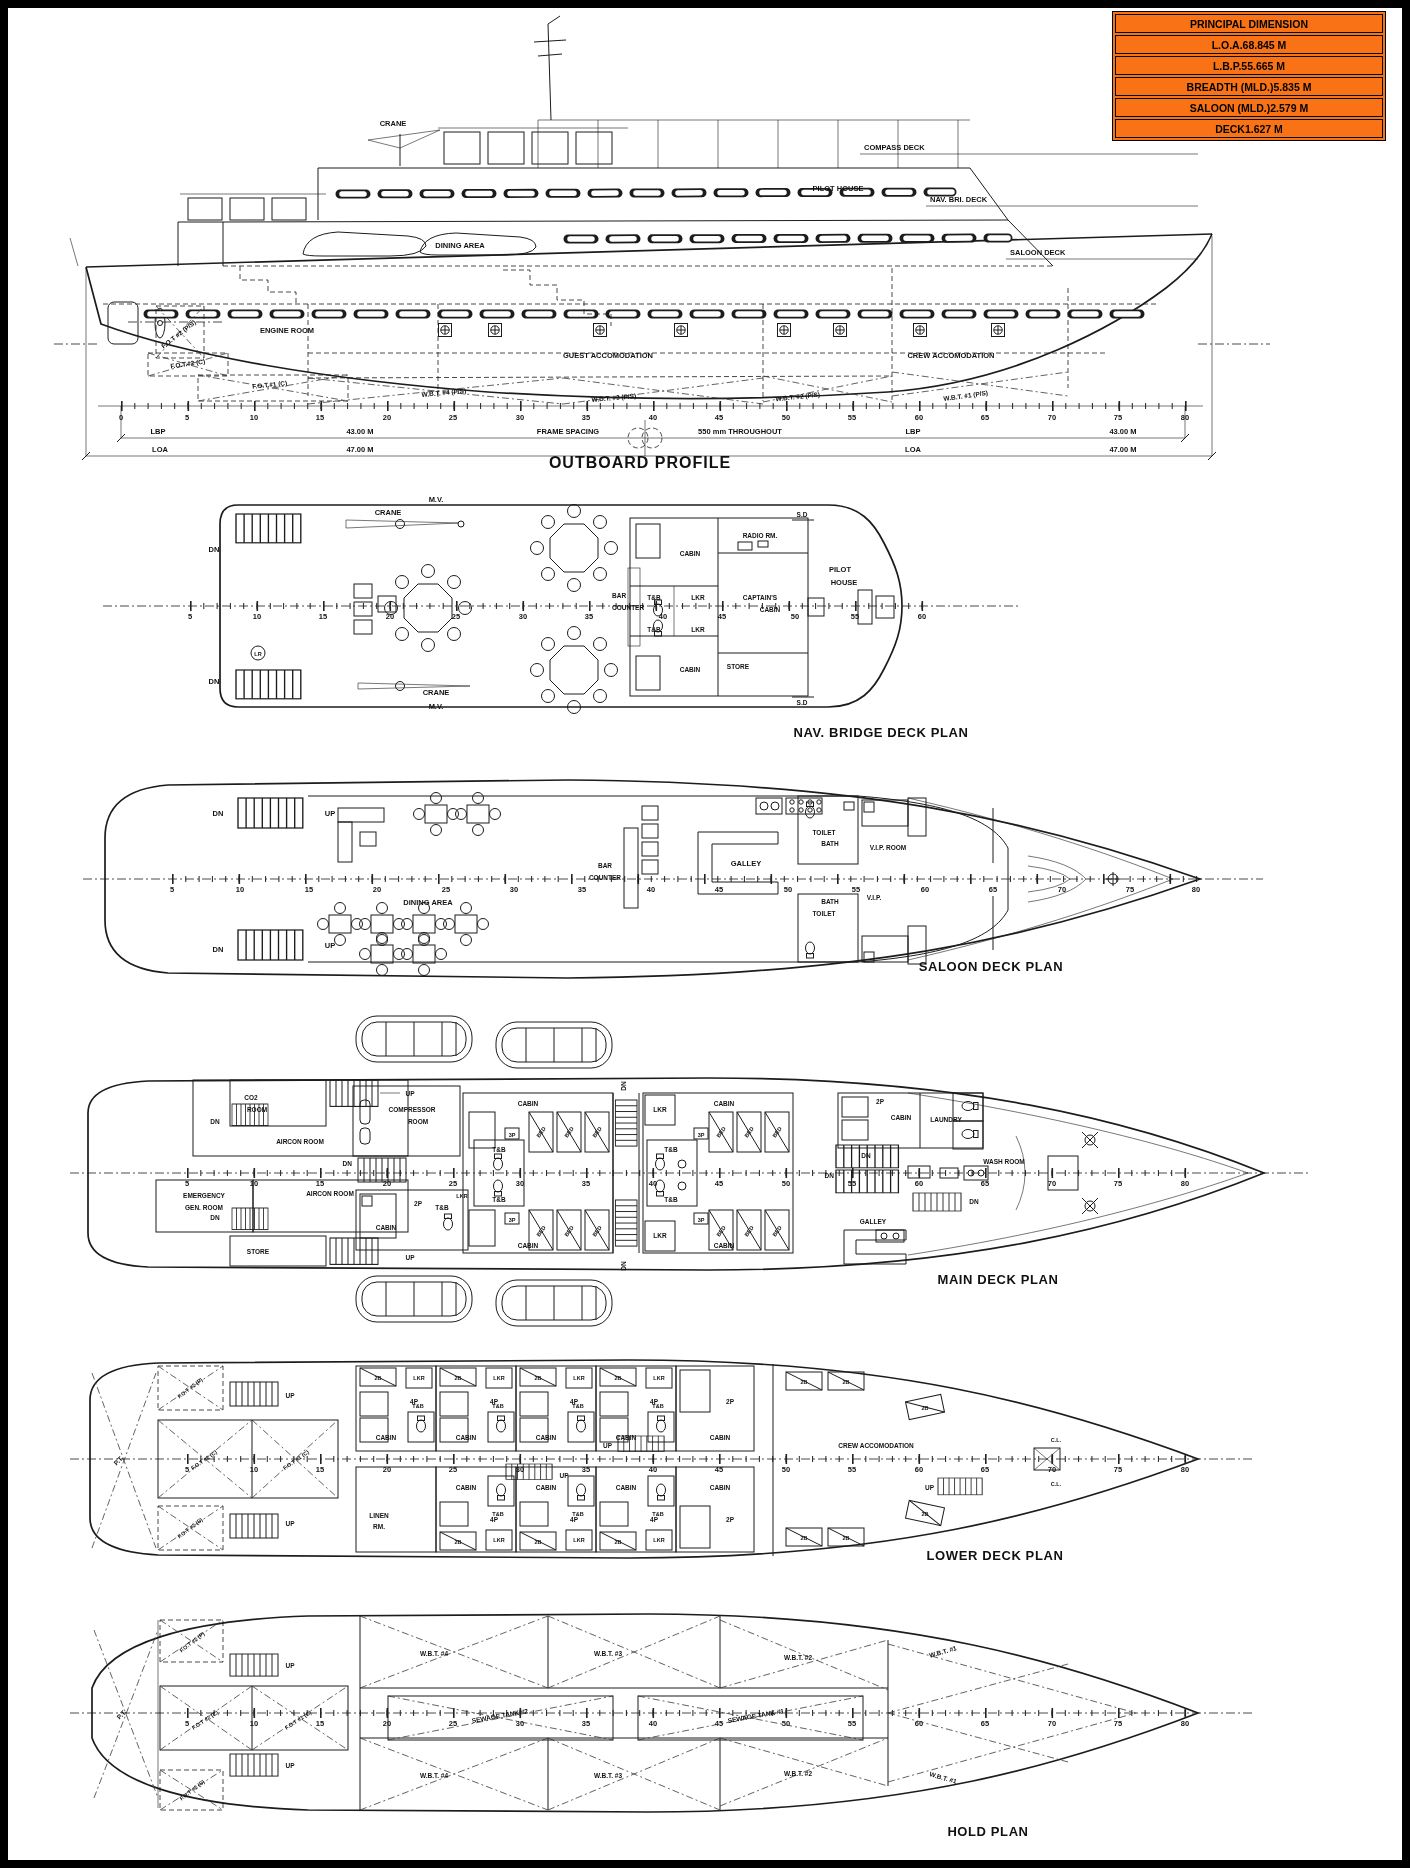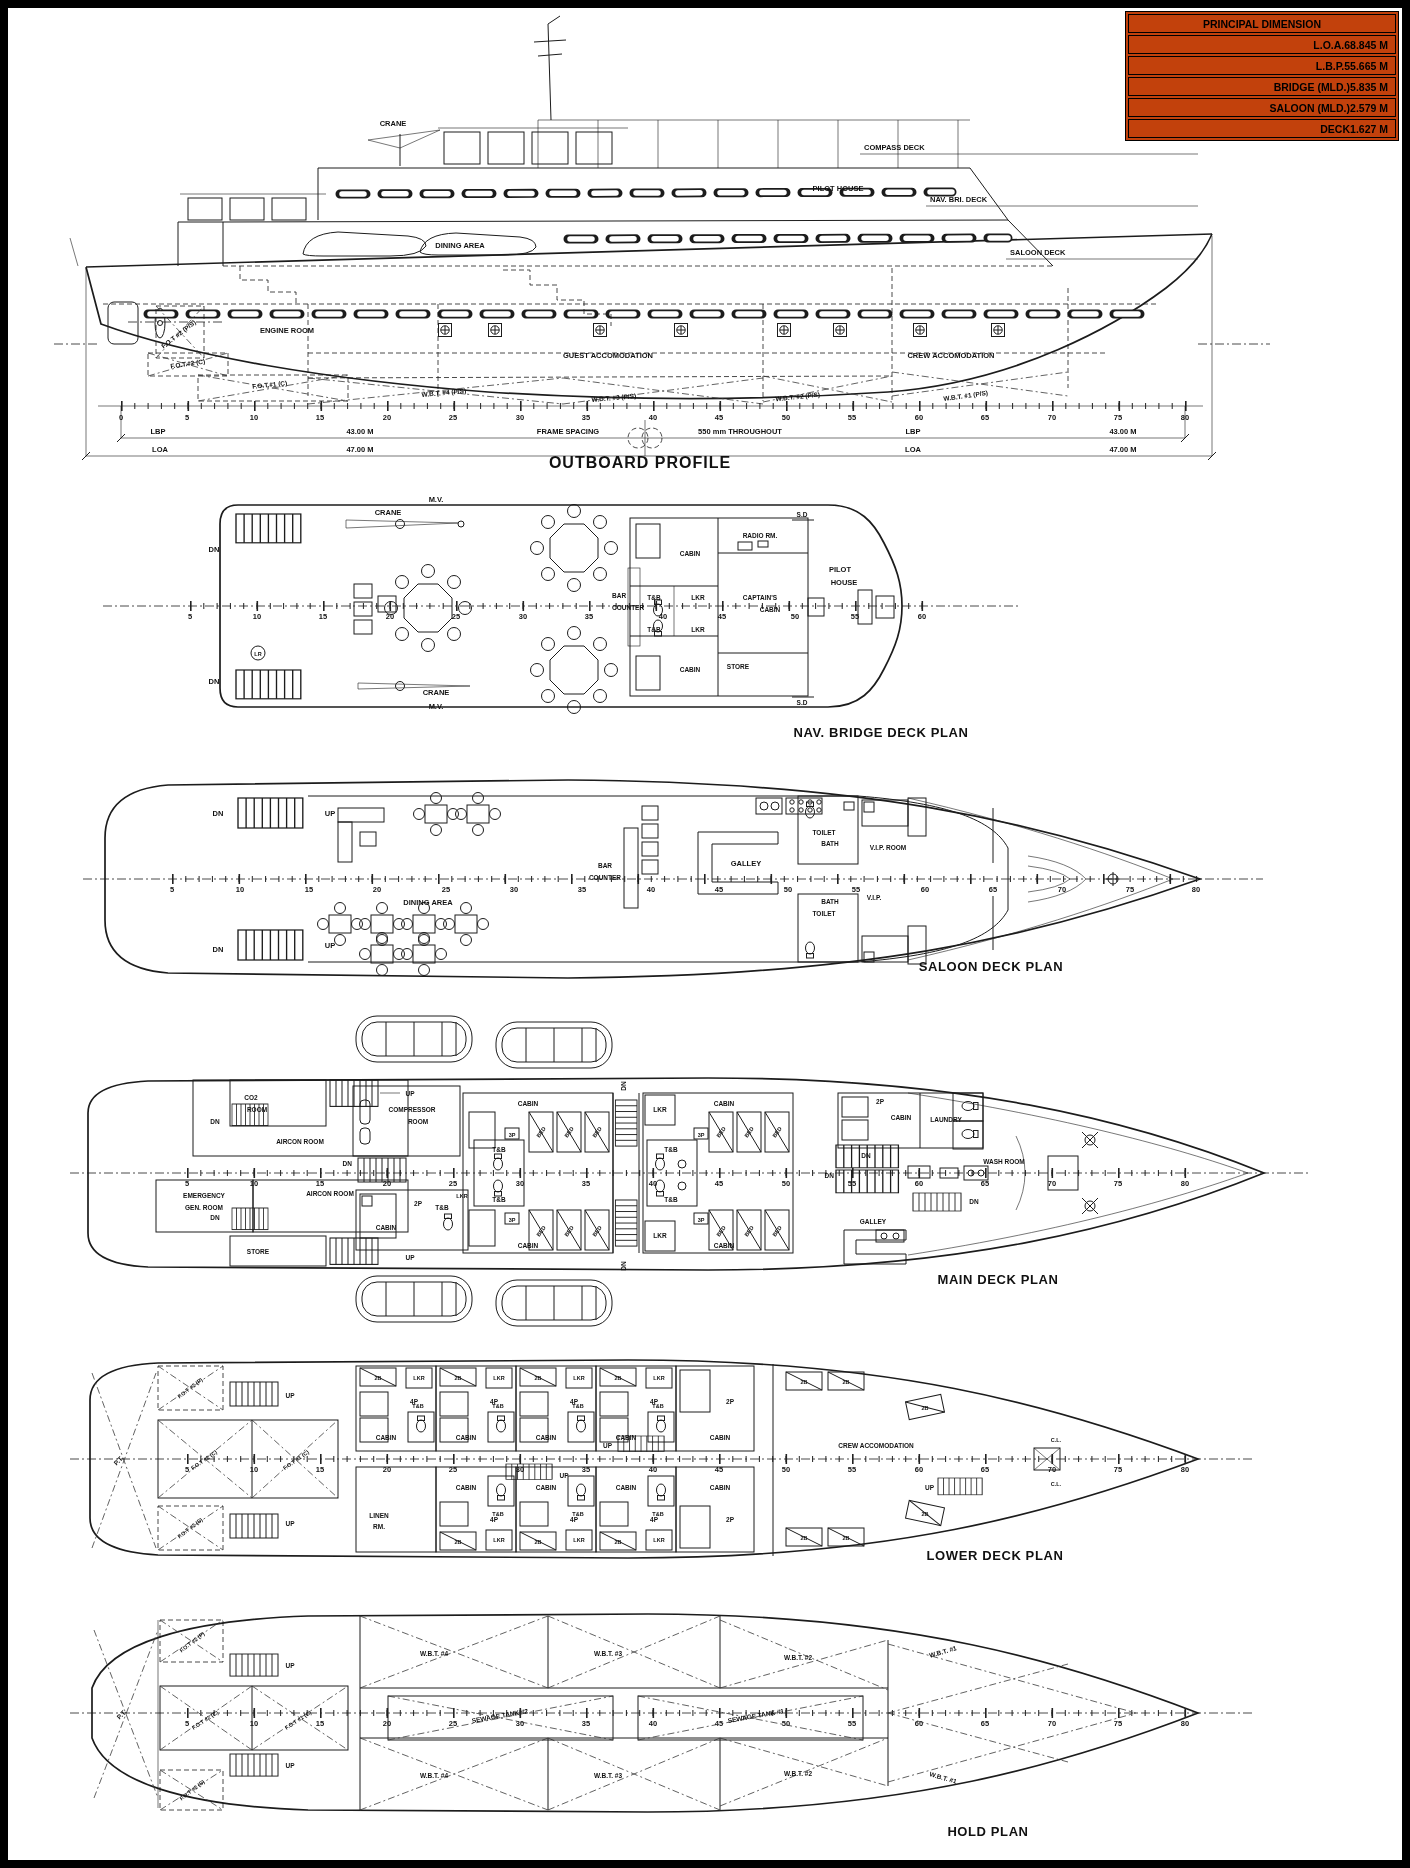--- a/index.html
+++ b/index.html
@@ -12,22 +12,22 @@
   .mid{text-anchor:middle}.end{text-anchor:end}
   svg path,svg line,svg rect,svg circle,svg ellipse,svg polyline,svg polygon{fill:none;stroke:#1c1c1c;stroke-width:1;}
   .w2{stroke-width:1.7}.w05{stroke-width:.6}
   .dsh{stroke-dasharray:5 3;stroke-width:.8}
   .dd{stroke-dasharray:9 3 2 3;stroke-width:.8}
   .xd{stroke-dasharray:7 3 2 3;stroke-width:.8;stroke:#3a3a3a}
   .tick{stroke-dasharray:1 12.3;stroke-width:6;stroke:#222}
   .tick5{stroke-dasharray:1.6 64.9;stroke-width:10;stroke:#222}
   .winB{stroke-width:9;stroke-dasharray:26 16;stroke-linecap:round}
   .winW{stroke:#fff;stroke-width:5.5;stroke-dasharray:22 20;stroke-linecap:round}
-  .dimtab{position:absolute;right:3px;top:3px;width:272px;border:1.6px solid #000;background:#c2410c;}
-  .dimtab>div{border:1.2px solid #000;margin:2px;display:flex;justify-content:flex-end;
+  .dimtab{position:absolute;right:16px;top:3px;width:272px;border:1.6px solid #000;background:#f97316;}
+  .dimtab>div{border:1.2px solid #000;margin:2px;display:flex;justify-content:center;
               padding:2.5px 7px;font-size:10.5px;font-weight:bold;}
   .dimtab>.hd{justify-content:center;}
 </style>
 </head>
 <body>
 
 <div class="sheet">
 
 <svg width="1410" height="1868" viewBox="0 0 1410 1868">
 <defs>
@@ -912,21 +912,21 @@
       </div>
   <div>
         <span>L.O.A.</span>
         <span>68.845 M</span>
       </div>
   <div>
         <span>L.B.P.</span>
         <span>55.665 M</span>
       </div>
   <div>
-        <span>BRIDGE (MLD.)</span>
+        <span>BREADTH (MLD.)</span>
         <span>5.835 M</span>
       </div>
   <div>
         <span>SALOON (MLD.)</span>
         <span>2.579 M</span>
       </div>
   <div>
         <span>DECK</span>
         <span>1.627 M</span>
       </div>

